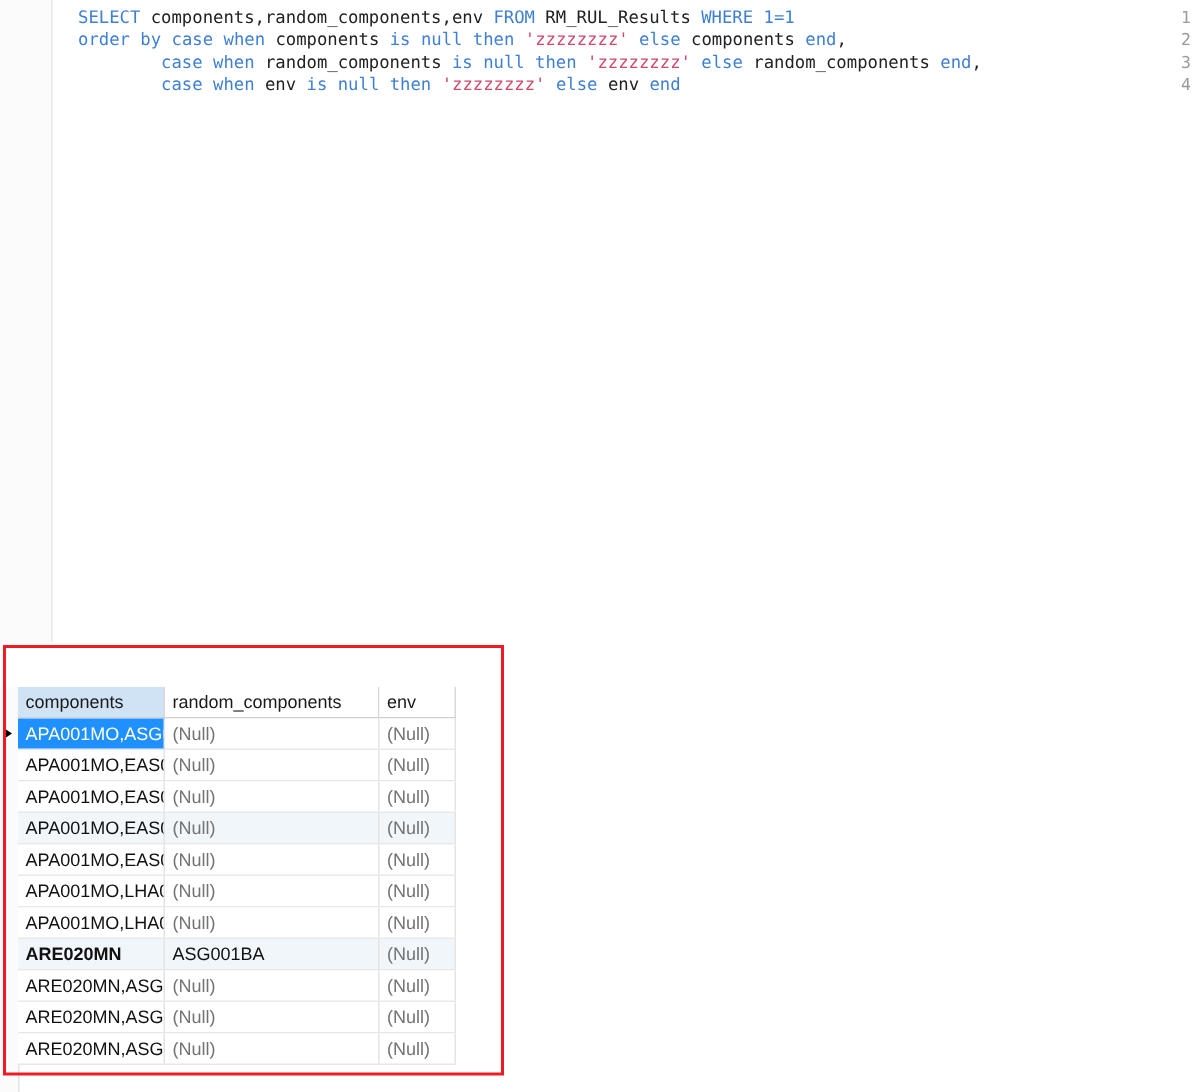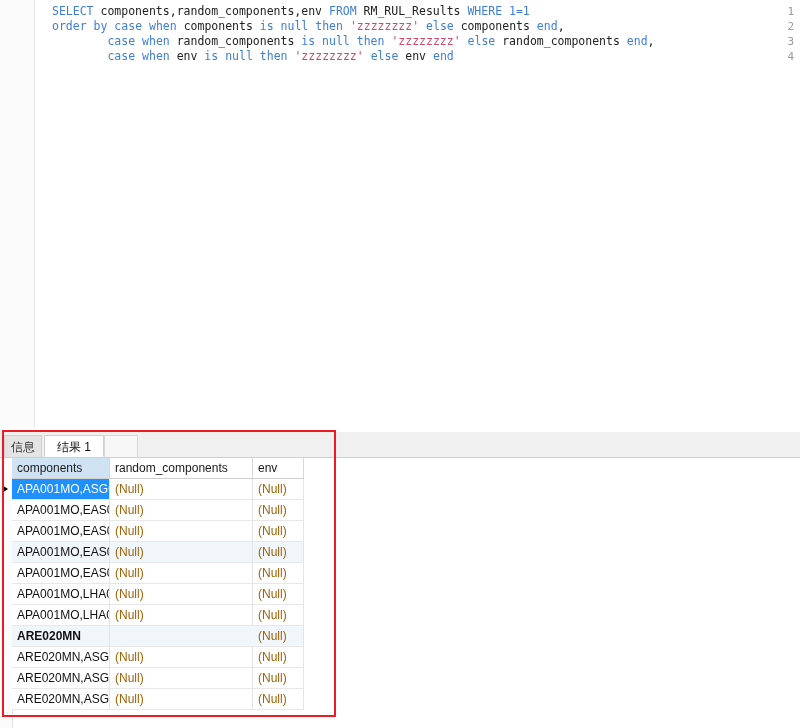--- a/index.html
+++ b/index.html
@@ -202,21 +202,21 @@
     font-size: 12px;
     color: #111111;
     padding-left: 5px;
     box-sizing: border-box;
     border-right: 1px solid #e4e4e4;
     overflow: hidden;
     white-space: nowrap;
     text-overflow: clip;
     cursor: default;
   }
-  .cell.null { color: #a16207; }
+  .cell.null { color: #737373; }
   .cell.selected {
     background: #1e90ff;
     color: #ffffff;
   }
 </style>
 </head>
 <body>
 
 <div id="editor">
   <div id="editor-gutter"></div>
@@ -224,25 +224,20 @@
       <div class="gutter-num" style="top: 4px;">1</div>
       <div class="gutter-num" style="top: 19px;">2</div>
       <div class="gutter-num" style="top: 34px;">3</div>
       <div class="gutter-num" style="top: 49px;">4</div>
     </div>
   <div id="code"><div class="code-line" style="margin-top: 4px;"><span class="kw">SELECT</span><span class="id"> components,random_components,env </span><span class="kw">FROM</span><span class="id"> RM_RUL_Results </span><span class="kw">WHERE</span><span class="id"> </span><span class="num">1=1</span></div><div class="code-line" style="margin-top: 0px;"><span class="kw">order</span><span class="id"> </span><span class="kw">by</span><span class="id"> </span><span class="kw">case</span><span class="id"> </span><span class="kw">when</span><span class="id"> components </span><span class="kw">is</span><span class="id"> </span><span class="kw">null</span><span class="id"> </span><span class="kw">then</span><span class="id"> </span><span class="str">'zzzzzzzz'</span><span class="id"> </span><span class="kw">else</span><span class="id"> components </span><span class="kw">end</span><span class="punc">,</span></div><div class="code-line" style="margin-top: 0px;"><span class="id">        </span><span class="kw">case</span><span class="id"> </span><span class="kw">when</span><span class="id"> random_components </span><span class="kw">is</span><span class="id"> </span><span class="kw">null</span><span class="id"> </span><span class="kw">then</span><span class="id"> </span><span class="str">'zzzzzzzz'</span><span class="id"> </span><span class="kw">else</span><span class="id"> random_components </span><span class="kw">end</span><span class="punc">,</span></div><div class="code-line" style="margin-top: 0px;"><span class="id">        </span><span class="kw">case</span><span class="id"> </span><span class="kw">when</span><span class="id"> env </span><span class="kw">is</span><span class="id"> </span><span class="kw">null</span><span class="id"> </span><span class="kw">then</span><span class="id"> </span><span class="str">'zzzzzzzz'</span><span class="id"> </span><span class="kw">else</span><span class="id"> env </span><span class="kw">end</span></div></div>
 </div>
 
 <div id="results-pane">
 
-  <div id="tab-strip">
-    <div class="tab inactive">信息</div>
-    <div class="tab active">结果 1</div>
-    <div class="tab filler"></div>
-  </div>
 
   <div id="grid">
     <div id="row-marker-col">
         <div class="row-indicator" style="top: 27px;"></div>
       </div>
     <div id="header-row">
         <div class="hcell sel" style="left: 0px; width: 98px;">components</div>
         <div class="hcell" style="left: 98px; width: 143px;">random_components</div>
         <div class="hcell" style="left: 241px; width: 51px;">env</div>
       </div>
@@ -277,20 +272,21 @@
           <div class="cell null" style="left: 98px; width: 143px;">(Null)</div>
           <div class="cell null" style="left: 241px; width: 51px;">(Null)</div>
         </div>
         <div class="data-row" style="top: 147px;">
           <div class="cell" style="left: 0px; width: 98px;">APA001MO,LHA0</div>
           <div class="cell null" style="left: 98px; width: 143px;">(Null)</div>
           <div class="cell null" style="left: 241px; width: 51px;">(Null)</div>
         </div>
         <div class="data-row alt" style="top: 168px;">
           <div class="cell" style="left: 0px; width: 98px; font-weight: bold;">ARE020MN</div>
+          <div class="cell" style="left: 98px; width: 143px;">ASG001BA</div>
           <div class="cell null" style="left: 241px; width: 51px;">(Null)</div>
         </div>
         <div class="data-row" style="top: 189px;">
           <div class="cell" style="left: 0px; width: 98px;">ARE020MN,ASG0</div>
           <div class="cell null" style="left: 98px; width: 143px;">(Null)</div>
           <div class="cell null" style="left: 241px; width: 51px;">(Null)</div>
         </div>
         <div class="data-row" style="top: 210px;">
           <div class="cell" style="left: 0px; width: 98px;">ARE020MN,ASG0</div>
           <div class="cell null" style="left: 98px; width: 143px;">(Null)</div>

